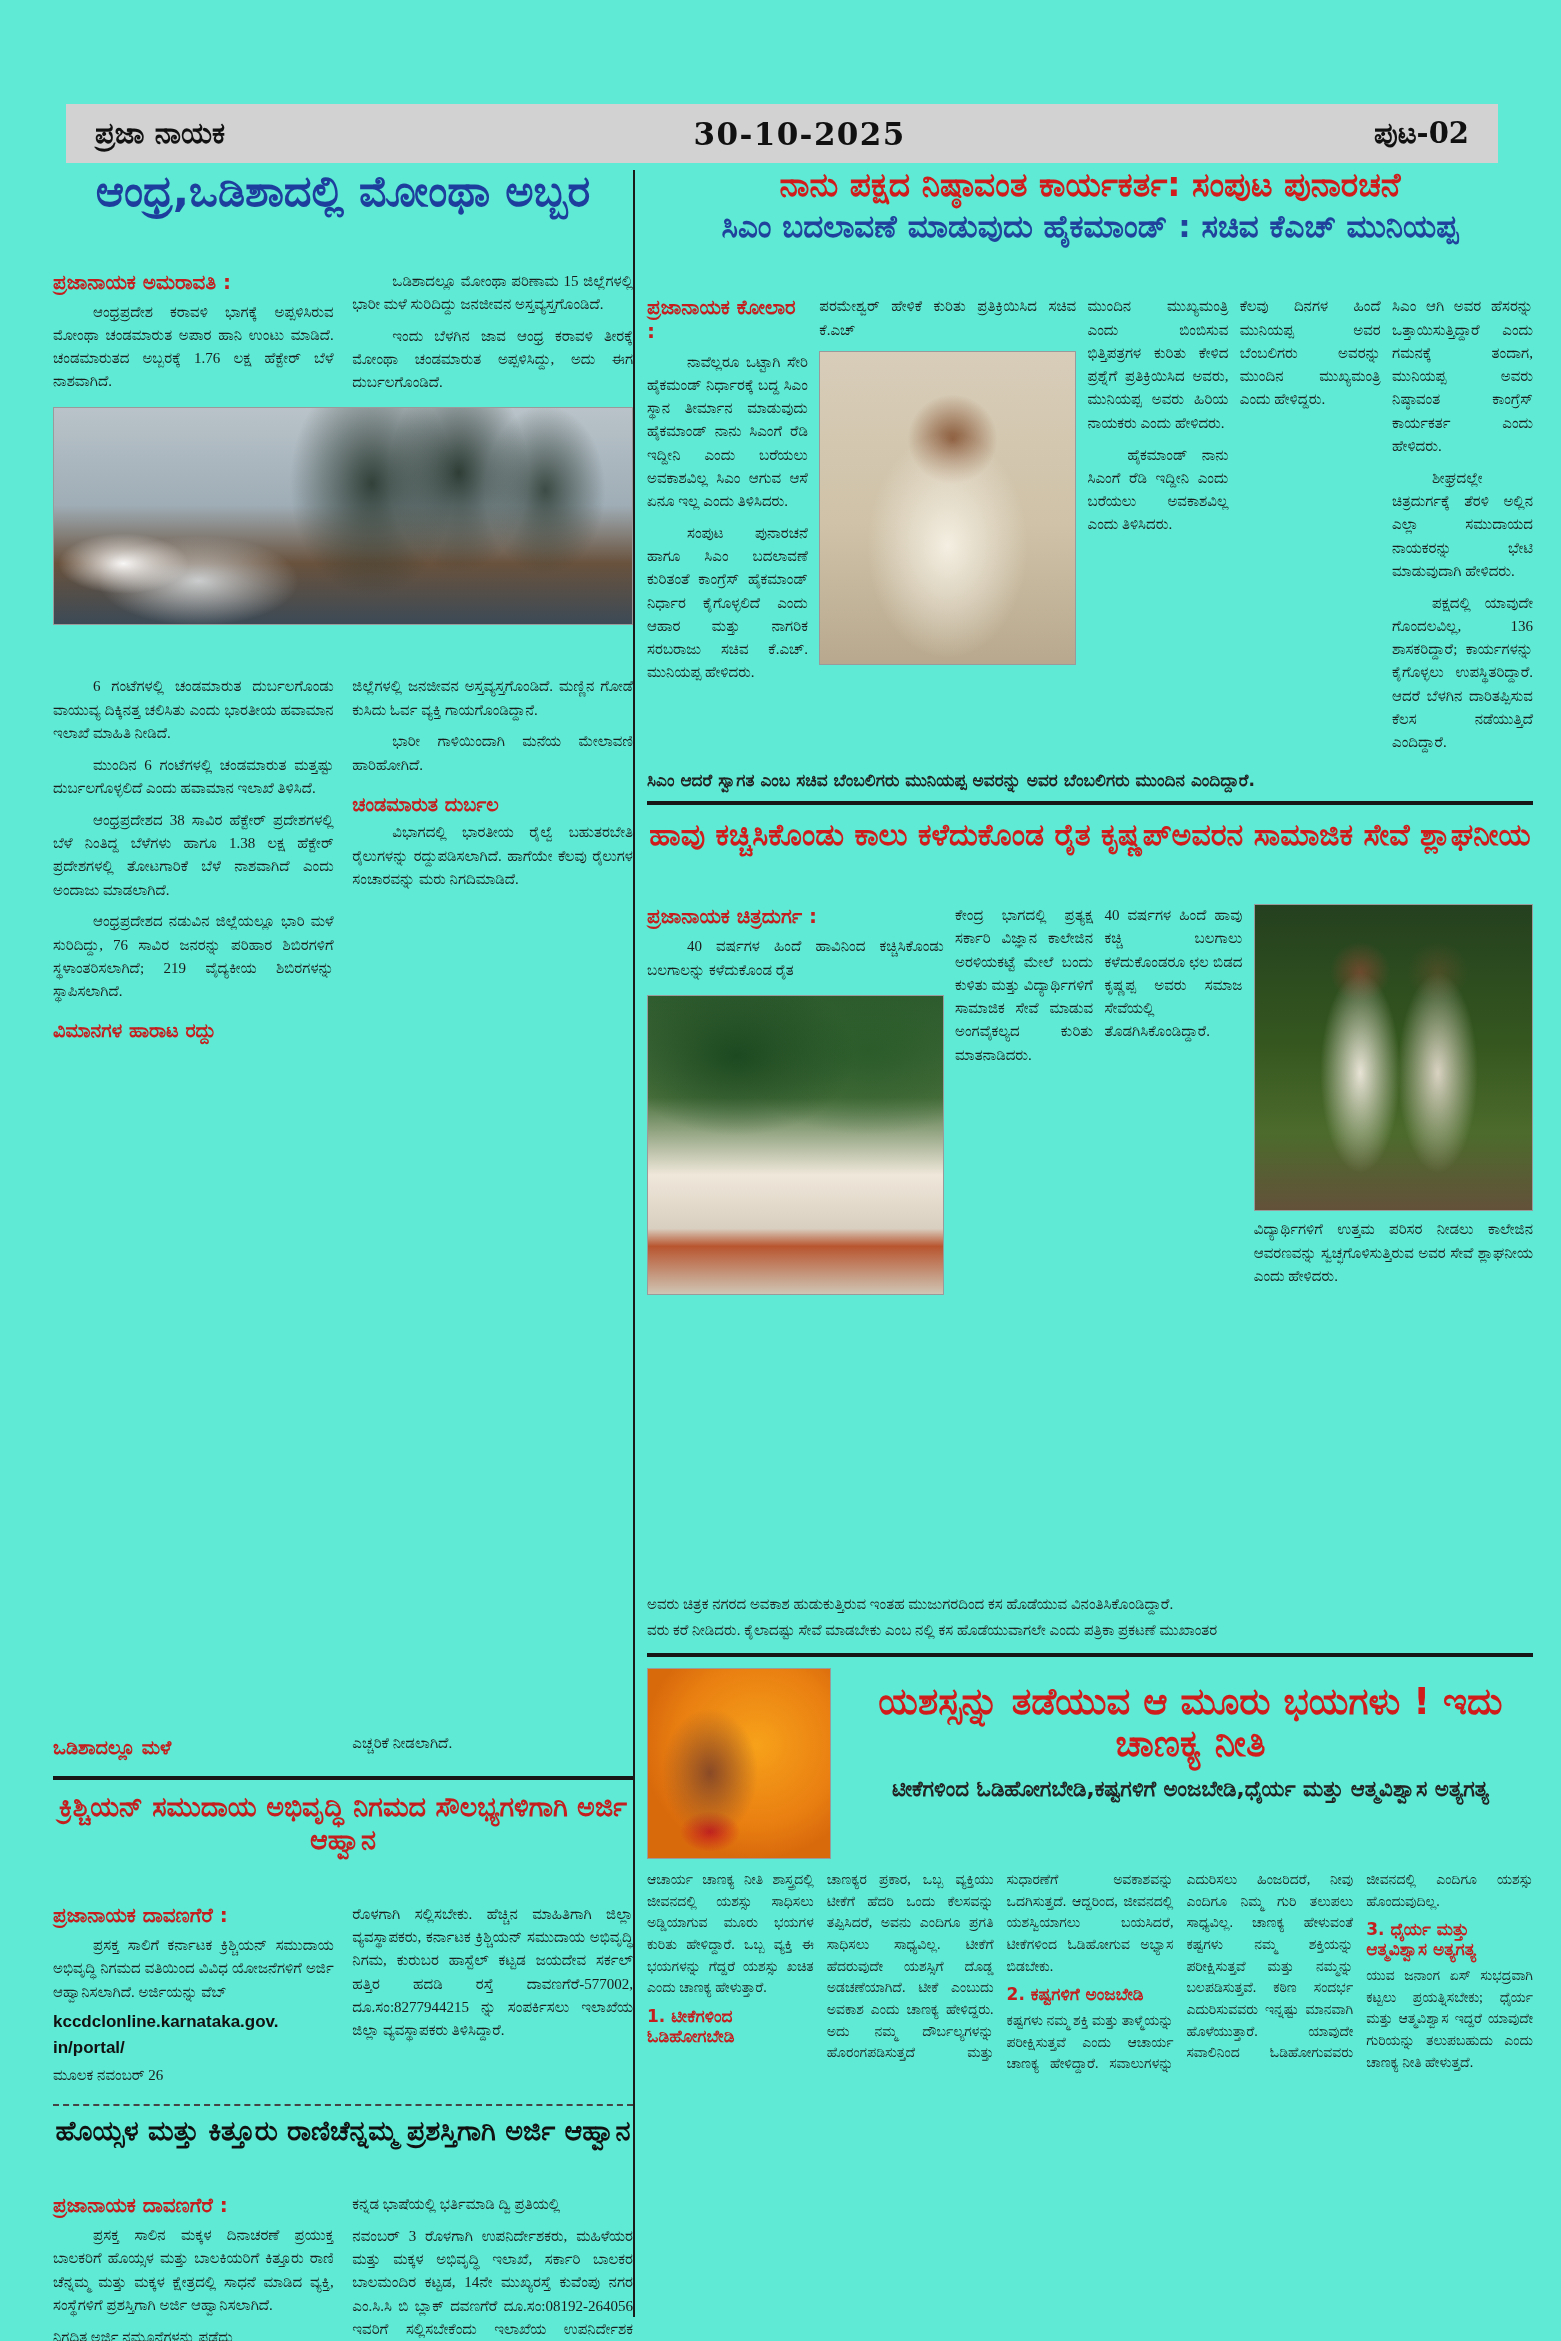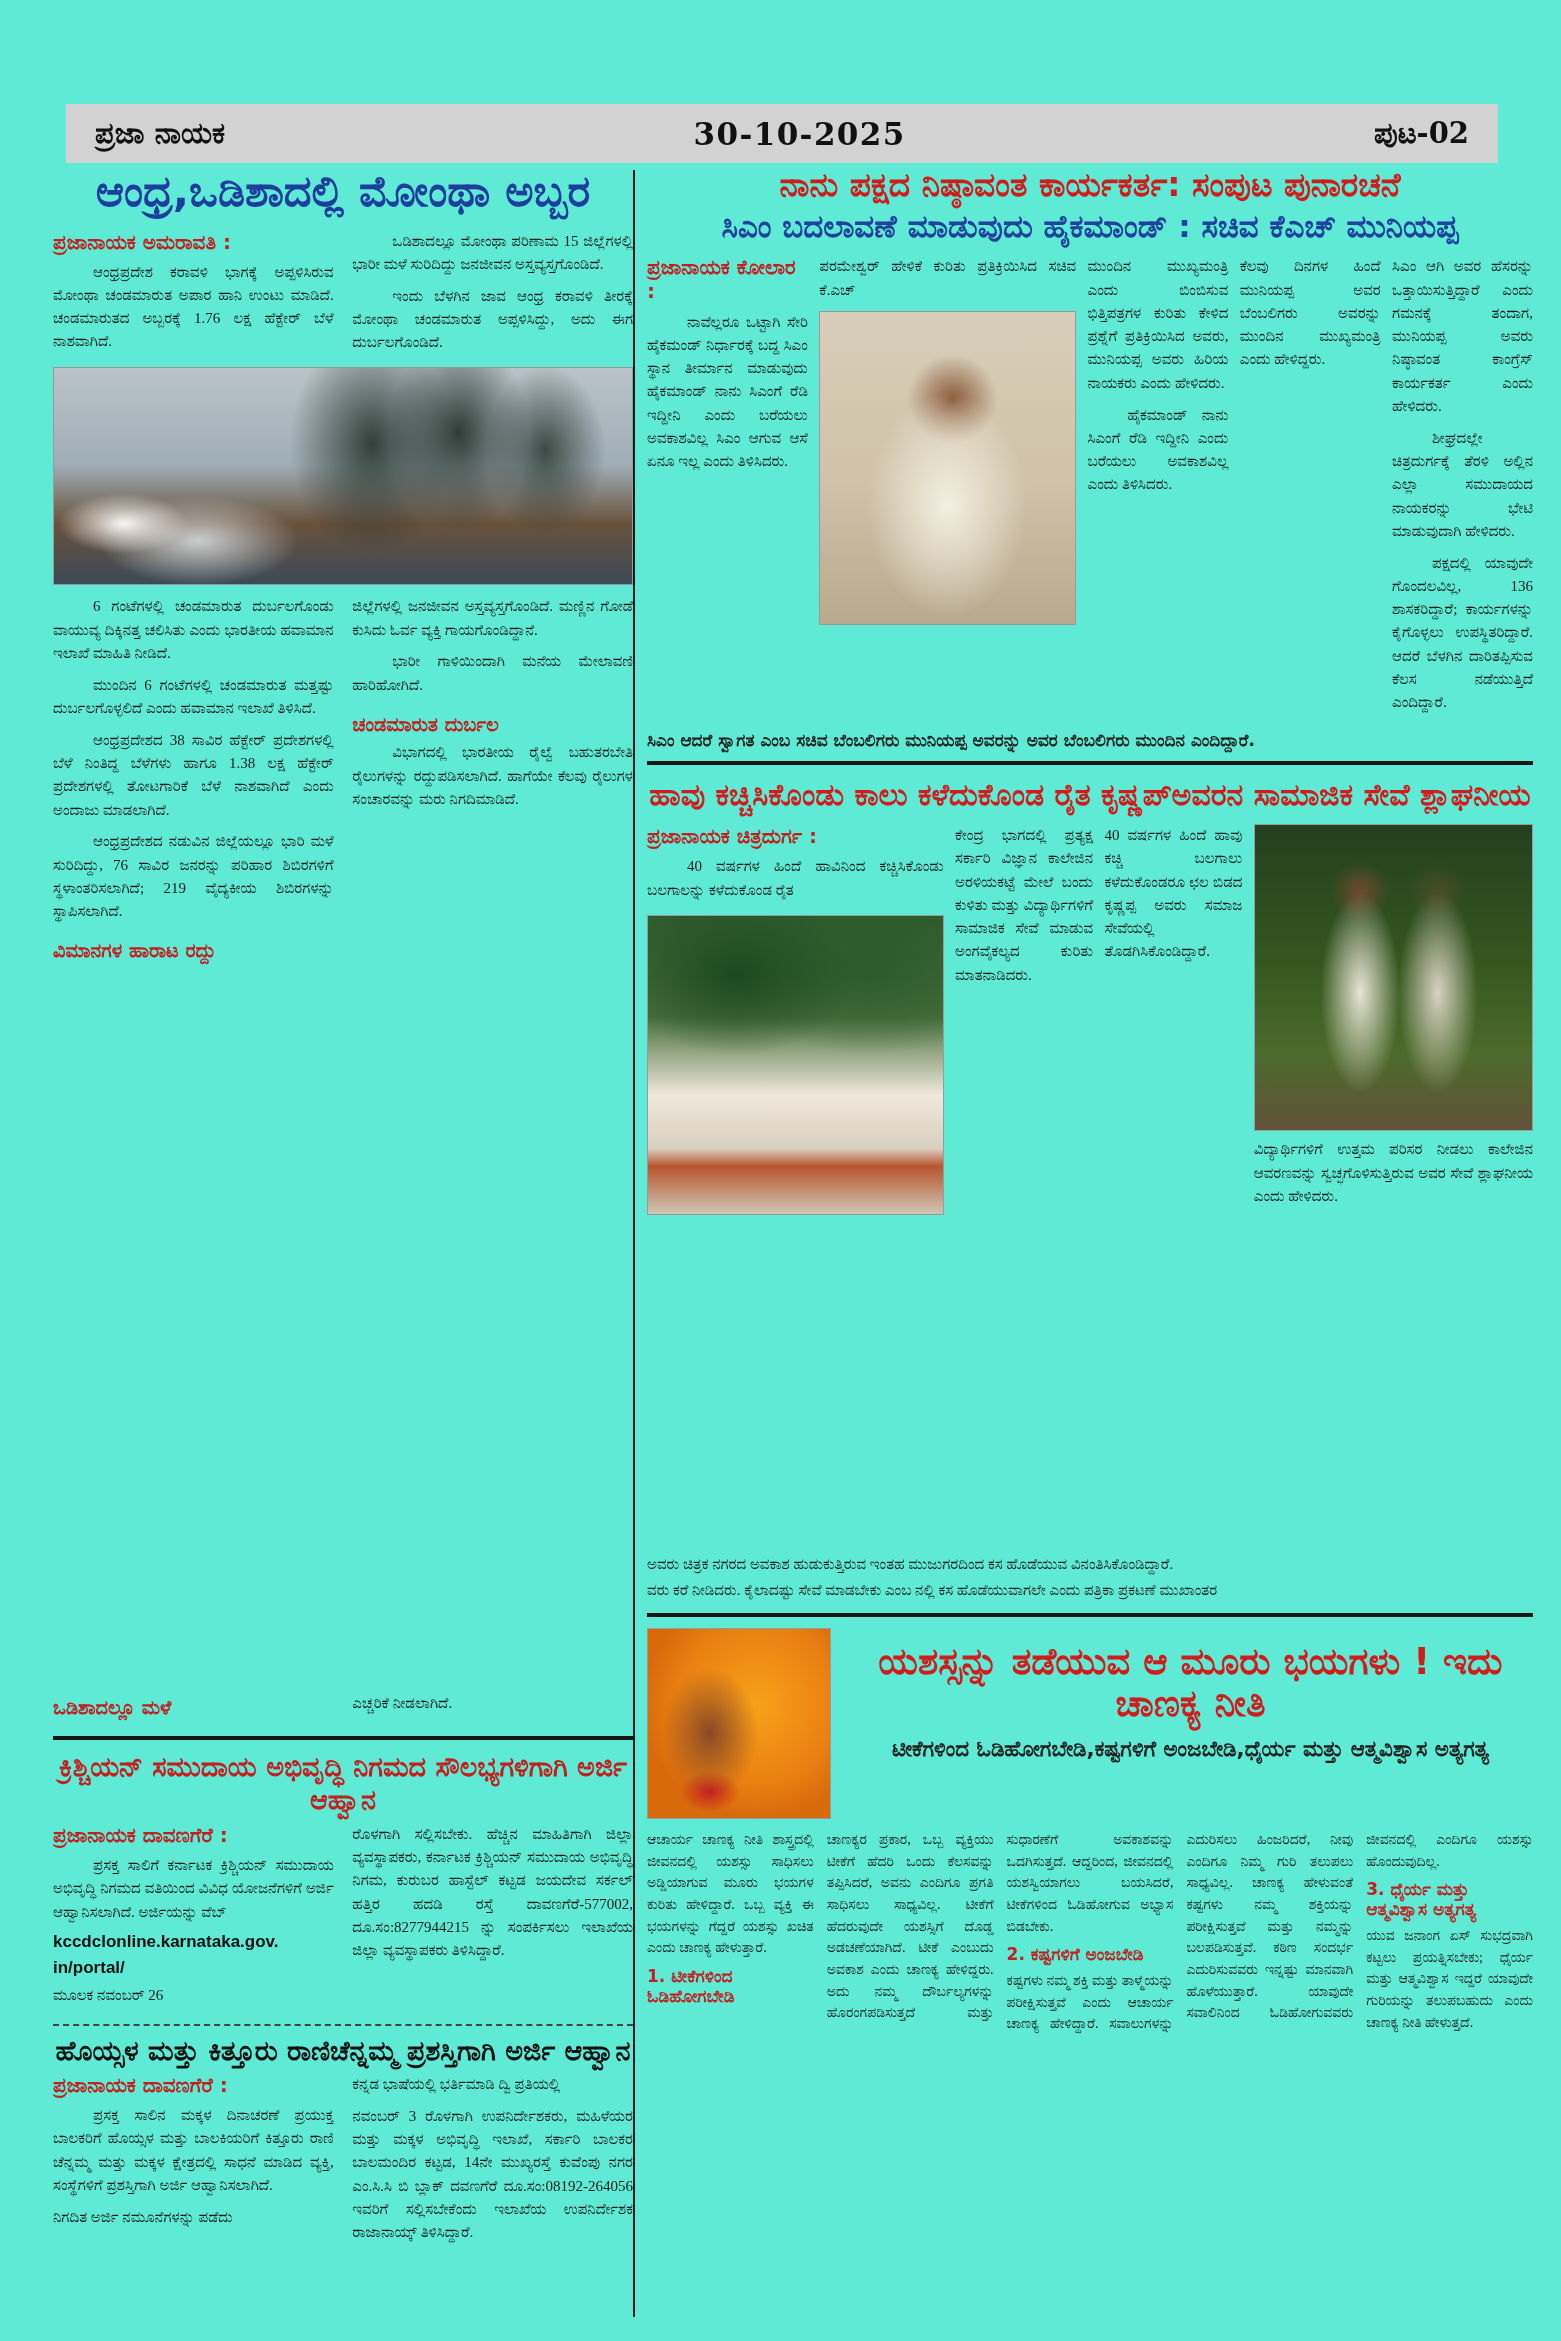--- a/index.html
+++ b/index.html
@@ -25,21 +25,21 @@
           font-size:31px;line-height:1.2;text-align:center;margin:4.3px 0 10px 0;}
   .hl-red-mid{font-family:"DejaVu Sans",sans-serif;font-weight:bold;color:#d11c1c;
           font-size:30px;line-height:1.2;text-align:center;margin:10px 0 11.4px 0;}
   .hl-red-sm{font-family:"DejaVu Sans",sans-serif;font-weight:bold;color:#c41e1e;
           font-size:27px;line-height:1.2;text-align:center;margin:10px 0 7.1px 0;}
   .hl-black-sm{font-family:"DejaVu Sans",sans-serif;font-weight:bold;color:#111;
           font-size:27px;line-height:1.2;text-align:center;margin:8.6px 0 5.7px 0;}
 
   .row{display:flex;gap:18.6px;}
   .row-tight{display:flex;gap:11.4px;}
-  .col{display:flex;flex-direction:column;}
+  .col{display:flex;flex-direction:column;margin-top:40px;}
   .p{font-size:15px;line-height:1.55;text-align:justify;margin:0 0 8.6px 0;text-indent:40px;}
   .p0{text-indent:0;}
   .byl{font-family:"DejaVu Sans",sans-serif;font-weight:bold;color:#c41e1e;font-size:20px;margin:0 0 7.1px 0;}
   .sh{font-family:"DejaVu Sans",sans-serif;font-weight:bold;color:#c41e1e;font-size:19.3px;margin:7.1px 0 5.7px 0;}
   .urltxt{font-family:"Liberation Sans",sans-serif;font-weight:bold;font-size:17px;color:#111;margin:0 0 5.7px 0;}
 
   .hr-thick{border:none;border-top:4.3px solid #171717;margin:11.4px 0;}
   .hr-dot{border:none;border-top:2.1px dashed #444;margin:8.6px 0;}
 
   
@@ -173,20 +173,21 @@
 
   <div class="rightcol">
 
     <div>
       <div class="hl-red">ನಾನು ಪಕ್ಷದ ನಿಷ್ಠಾವಂತ ಕಾರ್ಯಕರ್ತ: ಸಂಪುಟ ಪುನಾರಚನೆ</div>
       <div class="hl-blue2">ಸಿಎಂ ಬದಲಾವಣೆ ಮಾಡುವುದು ಹೈಕಮಾಂಡ್ : ಸಚಿವ ಕೆಎಚ್ ಮುನಿಯಪ್ಪ</div>
       <div class="row-tight" style="min-height:386px">
         <div class="col" style="width:161px">
           <div class="byl">ಪ್ರಜಾನಾಯಕ ಕೋಲಾರ :</div>
           <p class="p">ನಾವೆಲ್ಲರೂ ಒಟ್ಟಾಗಿ ಸೇರಿ ಹೈಕಮಂಡ್ ನಿರ್ಧಾರಕ್ಕೆ ಬದ್ದ ಸಿಎಂ ಸ್ಥಾನ ತೀರ್ಮಾನ ಮಾಡುವುದು ಹೈಕಮಾಂಡ್ ನಾನು ಸಿಎಂಗೆ ರೆಡಿ ಇದ್ದೀನಿ ಎಂದು ಬರೆಯಲು ಅವಕಾಶವಿಲ್ಲ ಸಿಎಂ ಆಗುವ ಆಸೆ ಏನೂ ಇಲ್ಲ ಎಂದು ತಿಳಿಸಿದರು.</p>
+          <p class="p">ಸಂಪುಟ ಪುನಾರಚನೆ ಹಾಗೂ ಸಿಎಂ ಬದಲಾವಣೆ ಕುರಿತಂತೆ ಕಾಂಗ್ರೆಸ್ ಹೈಕಮಾಂಡ್ ನಿರ್ಧಾರ ಕೈಗೊಳ್ಳಲಿದೆ ಎಂದು ಆಹಾರ ಮತ್ತು ನಾಗರಿಕ ಸರಬರಾಜು ಸಚಿವ ಕೆ.ಎಚ್. ಮುನಿಯಪ್ಪ ಹೇಳಿದರು.</p>
         </div>
         <div class="col" style="width:257px">
           <p class="p p0">ಪರಮೇಶ್ವರ್ ಹೇಳಿಕೆ ಕುರಿತು ಪ್ರತಿಕ್ರಿಯಿಸಿದ ಸಚಿವ ಕೆ.ಎಚ್</p>
           <div class="ph ph-minister"></div>
         </div>
         <div class="col" style="width:141px">
           <p class="p p0">ಮುಂದಿನ ಮುಖ್ಯಮಂತ್ರಿ ಎಂದು ಬಿಂಬಿಸುವ ಭಿತ್ತಿಪತ್ರಗಳ ಕುರಿತು ಕೇಳಿದ ಪ್ರಶ್ನೆಗೆ ಪ್ರತಿಕ್ರಿಯಿಸಿದ ಅವರು, ಮುನಿಯಪ್ಪ ಅವರು ಹಿರಿಯ ನಾಯಕರು ಎಂದು ಹೇಳಿದರು.</p>
           <p class="p">ಹೈಕಮಾಂಡ್ ನಾನು ಸಿಎಂಗೆ ರೆಡಿ ಇದ್ದೀನಿ ಎಂದು ಬರೆಯಲು ಅವಕಾಶವಿಲ್ಲ ಎಂದು ತಿಳಿಸಿದರು.</p>
         </div>
         <div class="col" style="width:141px">

